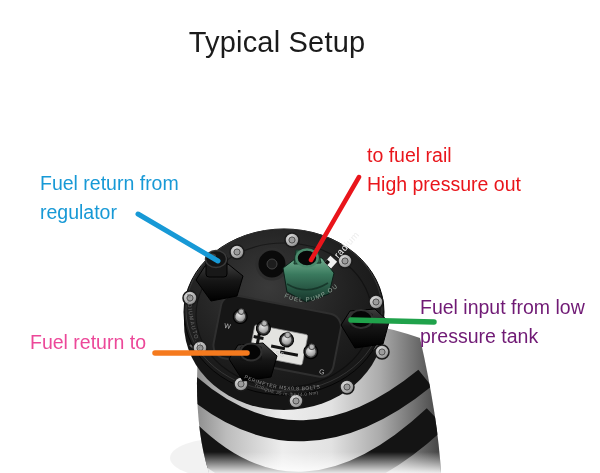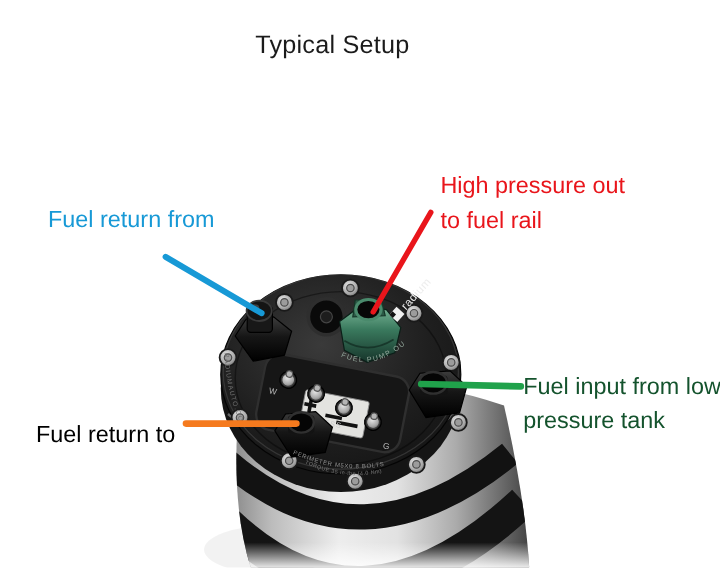--- a/index.html
+++ b/index.html
@@ -3,28 +3,28 @@
 <meta charset="utf-8">
 <style>
   html,body{margin:0;padding:0;}
   body{
     width:600px;height:473px;position:relative;background:#ffffff;overflow:hidden;
     font-family:"Liberation Sans", sans-serif;
   }
   .stage{position:absolute;inset:0;width:600px;height:473px;}
   .title{
     position:absolute;left:127px;top:26px;width:300px;text-align:center;
-    font-size:21px;color:#1b1b1b;letter-spacing:.2px;
+    font-size:29px;color:#1b1b1b;letter-spacing:.2px;
   }
   .callout{position:absolute;font-size:19.5px;line-height:29px;white-space:nowrap;}
   .callout span{display:block;}
   .c-blue{color:#1799d6;left:40px;top:169px;}
   .c-red{color:#e9151b;left:367px;top:141px;}
-  .c-green{color:#14532d;left:420px;top:308px;margin-left:16px;}
-  .c-orange{color:#000000;left:30px;top:328px;margin-top:20px;}
+  .c-green{color:#701a75;left:420px;top:293px;}
+  .c-orange{color:#ec4899;left:30px;top:328px;}
   svg.art{position:absolute;left:0;top:0;}
 </style>
 </head>
 <body>
 
 <div class="stage">
 
   <svg class="art" width="600" height="473" viewBox="0 0 600 473">
     <defs>
       <linearGradient id="bodyGrad" x1="0" y1="0" x2="1" y2="0">
@@ -216,25 +216,26 @@
     <line x1="138" y1="214" x2="218" y2="261" stroke="#1799d6" stroke-width="5" stroke-linecap="round"></line>
     <line x1="359" y1="177" x2="311" y2="260" stroke="#e9151b" stroke-width="4.5" stroke-linecap="round"></line>
     <line x1="351" y1="320" x2="434" y2="322" stroke="#20a24b" stroke-width="5.5" stroke-linecap="round"></line>
     <line x1="155" y1="353" x2="247" y2="353" stroke="#f57a1e" stroke-width="5.5" stroke-linecap="round"></line>
   </svg>
 
   <div class="title">Typical Setup</div>
 
   <div class="callout c-blue">
     <span>Fuel return from</span>
+    <span>regulator</span>
   </div>
 
   <div class="callout c-red">
+    <span>to fuel rail</span>
     <span>High pressure out</span>
-    <span>to fuel rail</span>
   </div>
 
   <div class="callout c-green">
     <span>Fuel input from low</span>
     <span>pressure tank</span>
   </div>
 
   <div class="callout c-orange">
     <span>Fuel return to</span>
   </div>

